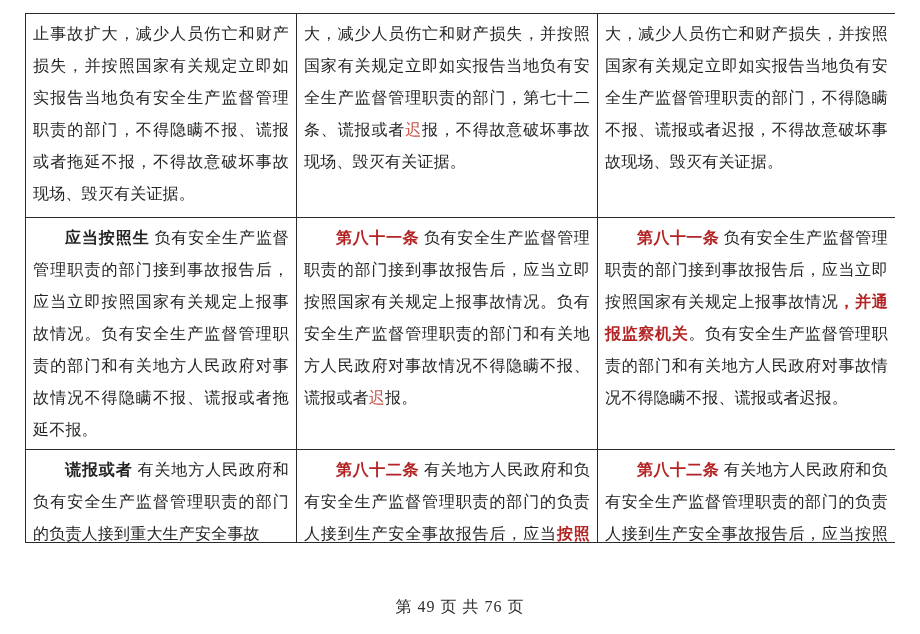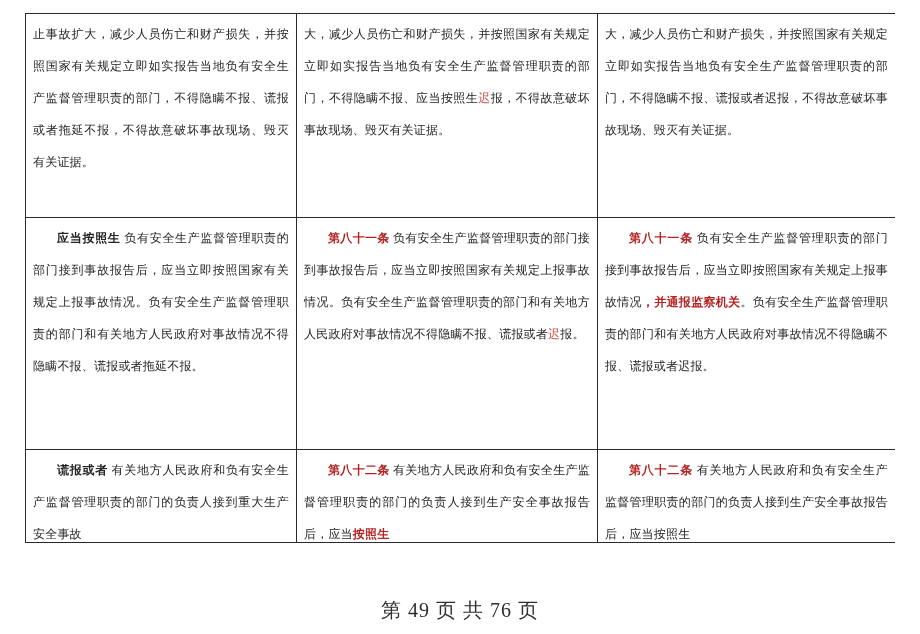--- a/index.html
+++ b/index.html
@@ -29,21 +29,21 @@
   }
   table.law-table{
     width:870px;
     border-collapse:collapse;
     table-layout:fixed;
   }
   table.law-table td{
     border:1px solid var(--border);
     vertical-align:top;
     padding:4px 7px 2px 7px;
-    font-size:12px;
+    font-size:16px;
     line-height:32px;
     text-align:justify;
     letter-spacing:0.2px;
     overflow:hidden;
     margin-left:37px;
   }
   .col-1{width:271px;}
   .col-2{width:301px;}
   .col-3{width:298px;}
   tr.row-1 td{height:204px;}
@@ -53,42 +53,42 @@
   .seg-normal{color:var(--text);font-weight:normal;}
   .seg-bold{color:var(--text);font-weight:bold;}
   .seg-red{color:var(--red);font-weight:normal;}
   .seg-red-bold{color:var(--red-strong);font-weight:bold;}
   .page-footer{
     position:absolute;
     left:0;
     right:0;
     top:597px;
     text-align:center;
-    font-size:20px;
+    font-size:16px;
     color:#2e2e2e;
     letter-spacing:1px;
   }
 </style>
 </head>
 <body>
 
 <div class="table-wrap">
   <table class="law-table">
     <colgroup>
       <col class="col-1">
       <col class="col-2">
       <col class="col-3">
     </colgroup>
     <tbody>
       <tr class="row-1">
         <td>
             <div class="cell-par"><span class="seg-normal">止事故扩大，减少人员伤亡和财产损失，并按照国家有关规定立即如实报告当地负有安全生产监督管理职责的部门，不得隐瞒不报、谎报或者拖延不报，不得故意破坏事故现场、毁灭有关证据。</span></div>
           </td>
         <td>
-            <div class="cell-par"><span class="seg-normal">大，减少人员伤亡和财产损失，并按照国家有关规定立即如实报告当地负有安全生产监督管理职责的部门，不得隐瞒不报、应当按照生</span><span class="seg-red">迟</span><span class="seg-normal">报，不得故意破坏事故现场、毁灭有关证据。</span></div>
+            <div class="cell-par"><span class="seg-normal">大，减少人员伤亡和财产损失，并按照国家有关规定立即如实报告当地负有安全生产监督管理职责的部门，第七十二条、谎报或者</span><span class="seg-red">迟</span><span class="seg-normal">报，不得故意破坏事故现场、毁灭有关证据。</span></div>
           </td>
         <td>
             <div class="cell-par"><span class="seg-normal">大，减少人员伤亡和财产损失，并按照国家有关规定立即如实报告当地负有安全生产监督管理职责的部门，不得隐瞒不报、谎报或者迟报，不得故意破坏事故现场、毁灭有关证据。</span></div>
           </td>
       </tr>
       <tr class="row-2">
         <td>
             <div class="cell-par indent"><span class="seg-bold">应当按照生</span><span class="seg-normal"> 负有安全生产监督管理职责的部门接到事故报告后，应当立即按照国家有关规定上报事故情况。负有安全生产监督管理职责的部门和有关地方人民政府对事故情况不得隐瞒不报、谎报或者拖延不报。</span></div>
           </td>
         <td>

